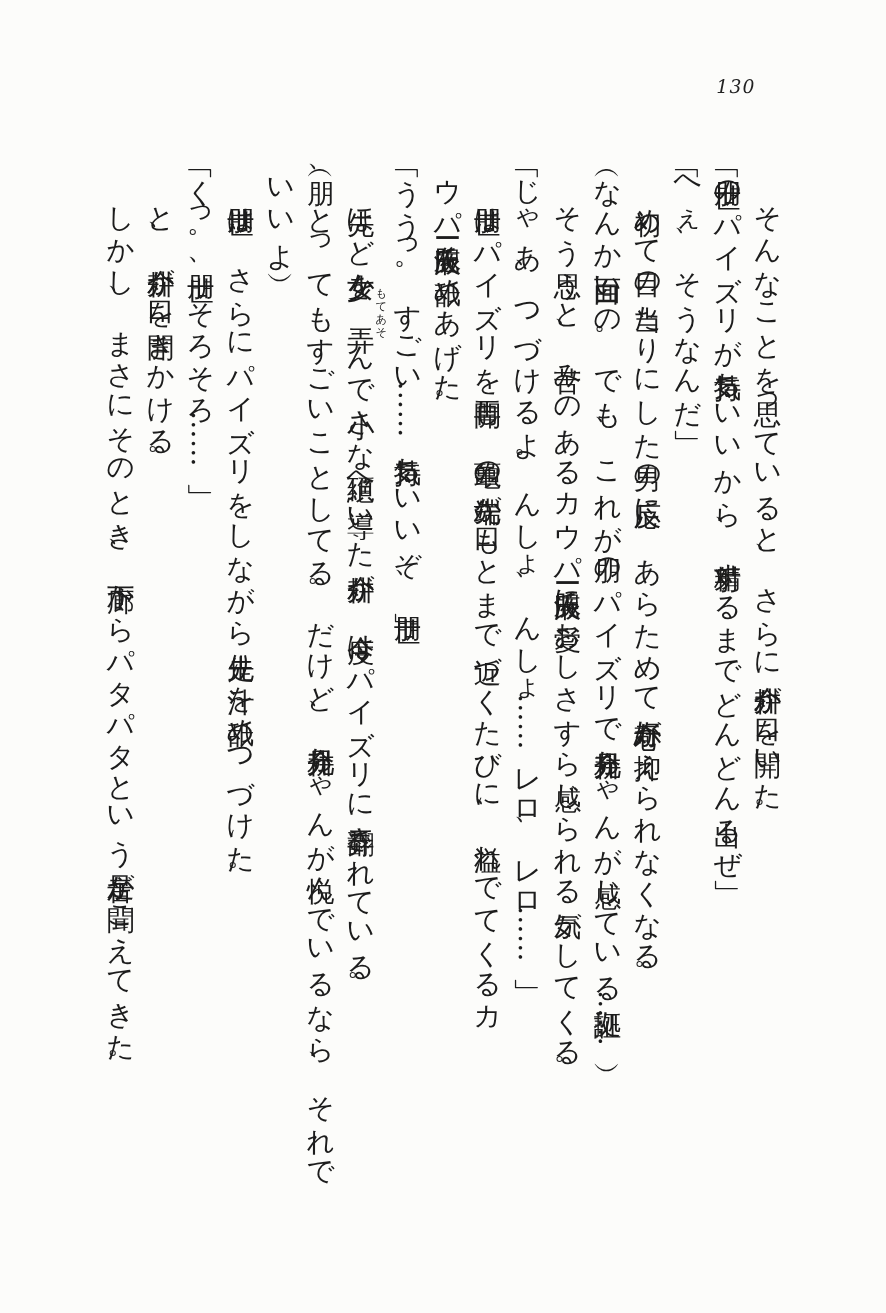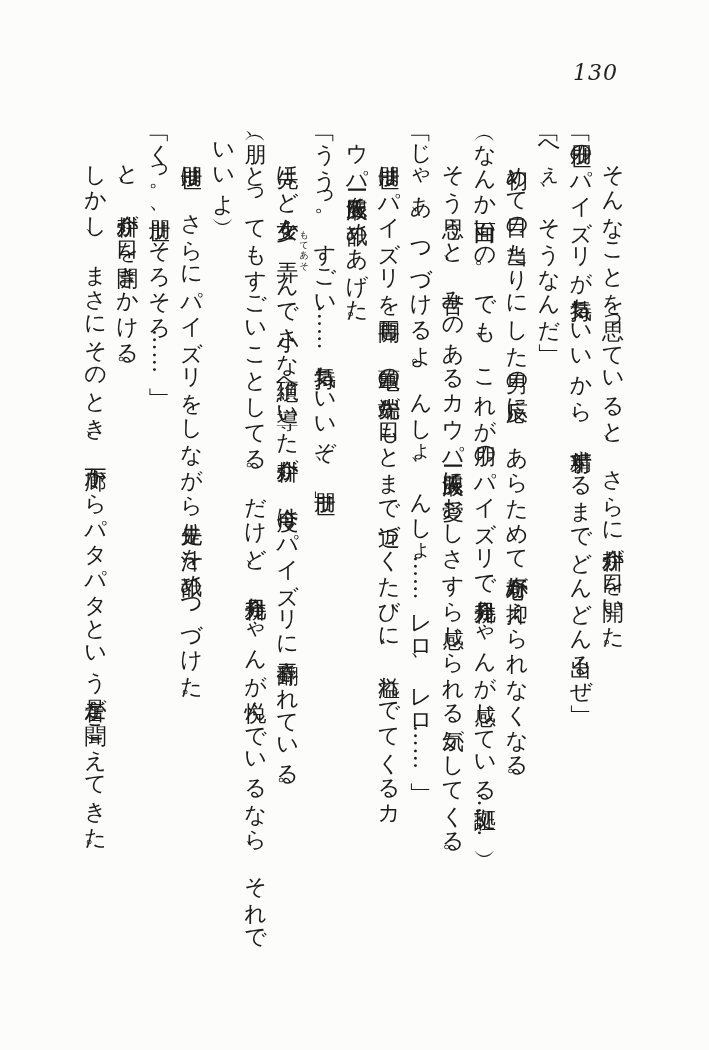--- a/index.html
+++ b/index.html
@@ -14,21 +14,21 @@
   .page {
     position: relative;
     width: 709px;
     height: 1050px;
     background: #fcfcfa;
   }
   .page-number {
     position: absolute;
     top: 60px;
     left: 573px;
-    font-size: 22px;
+    font-size: 15px;
     font-style: italic;
     letter-spacing: 1px;
     color: #222;
   }
   .text-columns {
     position: absolute;
     top: 128px;
     right: 80px;
     width: 546px;
     height: 905px;

